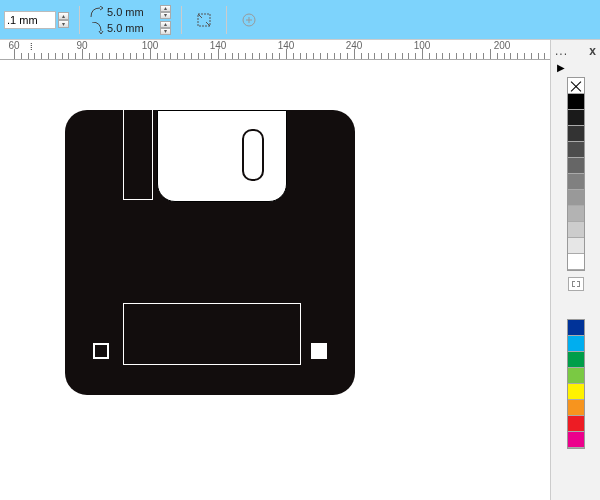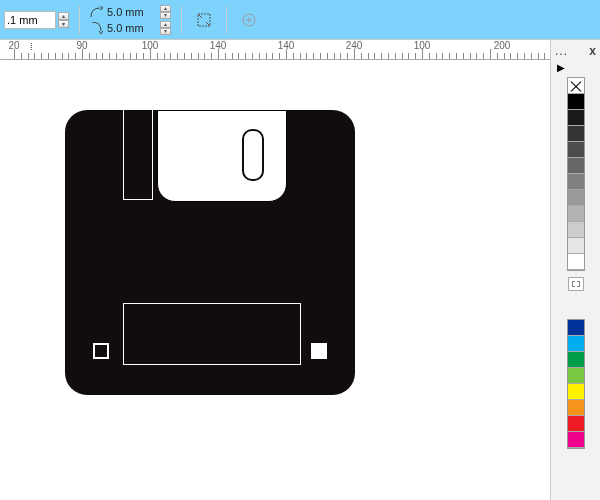--- a/index.html
+++ b/index.html
@@ -119,21 +119,21 @@
     <svg width="16" height="16" viewBox="0 0 16 16">
         <circle cx="8" cy="8" r="6" fill="none" stroke="#999"></circle>
         <path d="M8 5v6M5 8h6" stroke="#999"></path>
       </svg>
   </div>
 </div>
 
 <div class="ruler-h">
   <span class="marker" style="left:30px">⁞</span>
 <div class="tick major" style="left: 14px;"></div>
-    <div class="label" style="left: 14px;">20</div>
+    <div class="label" style="left: 14px;">60</div>
     <div class="tick" style="left: 20.8px;"></div>
     <div class="tick" style="left: 27.6px;"></div>
     <div class="tick" style="left: 34.4px;"></div>
     <div class="tick" style="left: 41.2px;"></div>
     <div class="tick" style="left: 48px;"></div>
     <div class="tick" style="left: 54.8px;"></div>
     <div class="tick" style="left: 61.6px;"></div>
     <div class="tick" style="left: 68.4px;"></div>
     <div class="tick" style="left: 75.2px;"></div>
     <div class="tick major" style="left: 82px;"></div>

